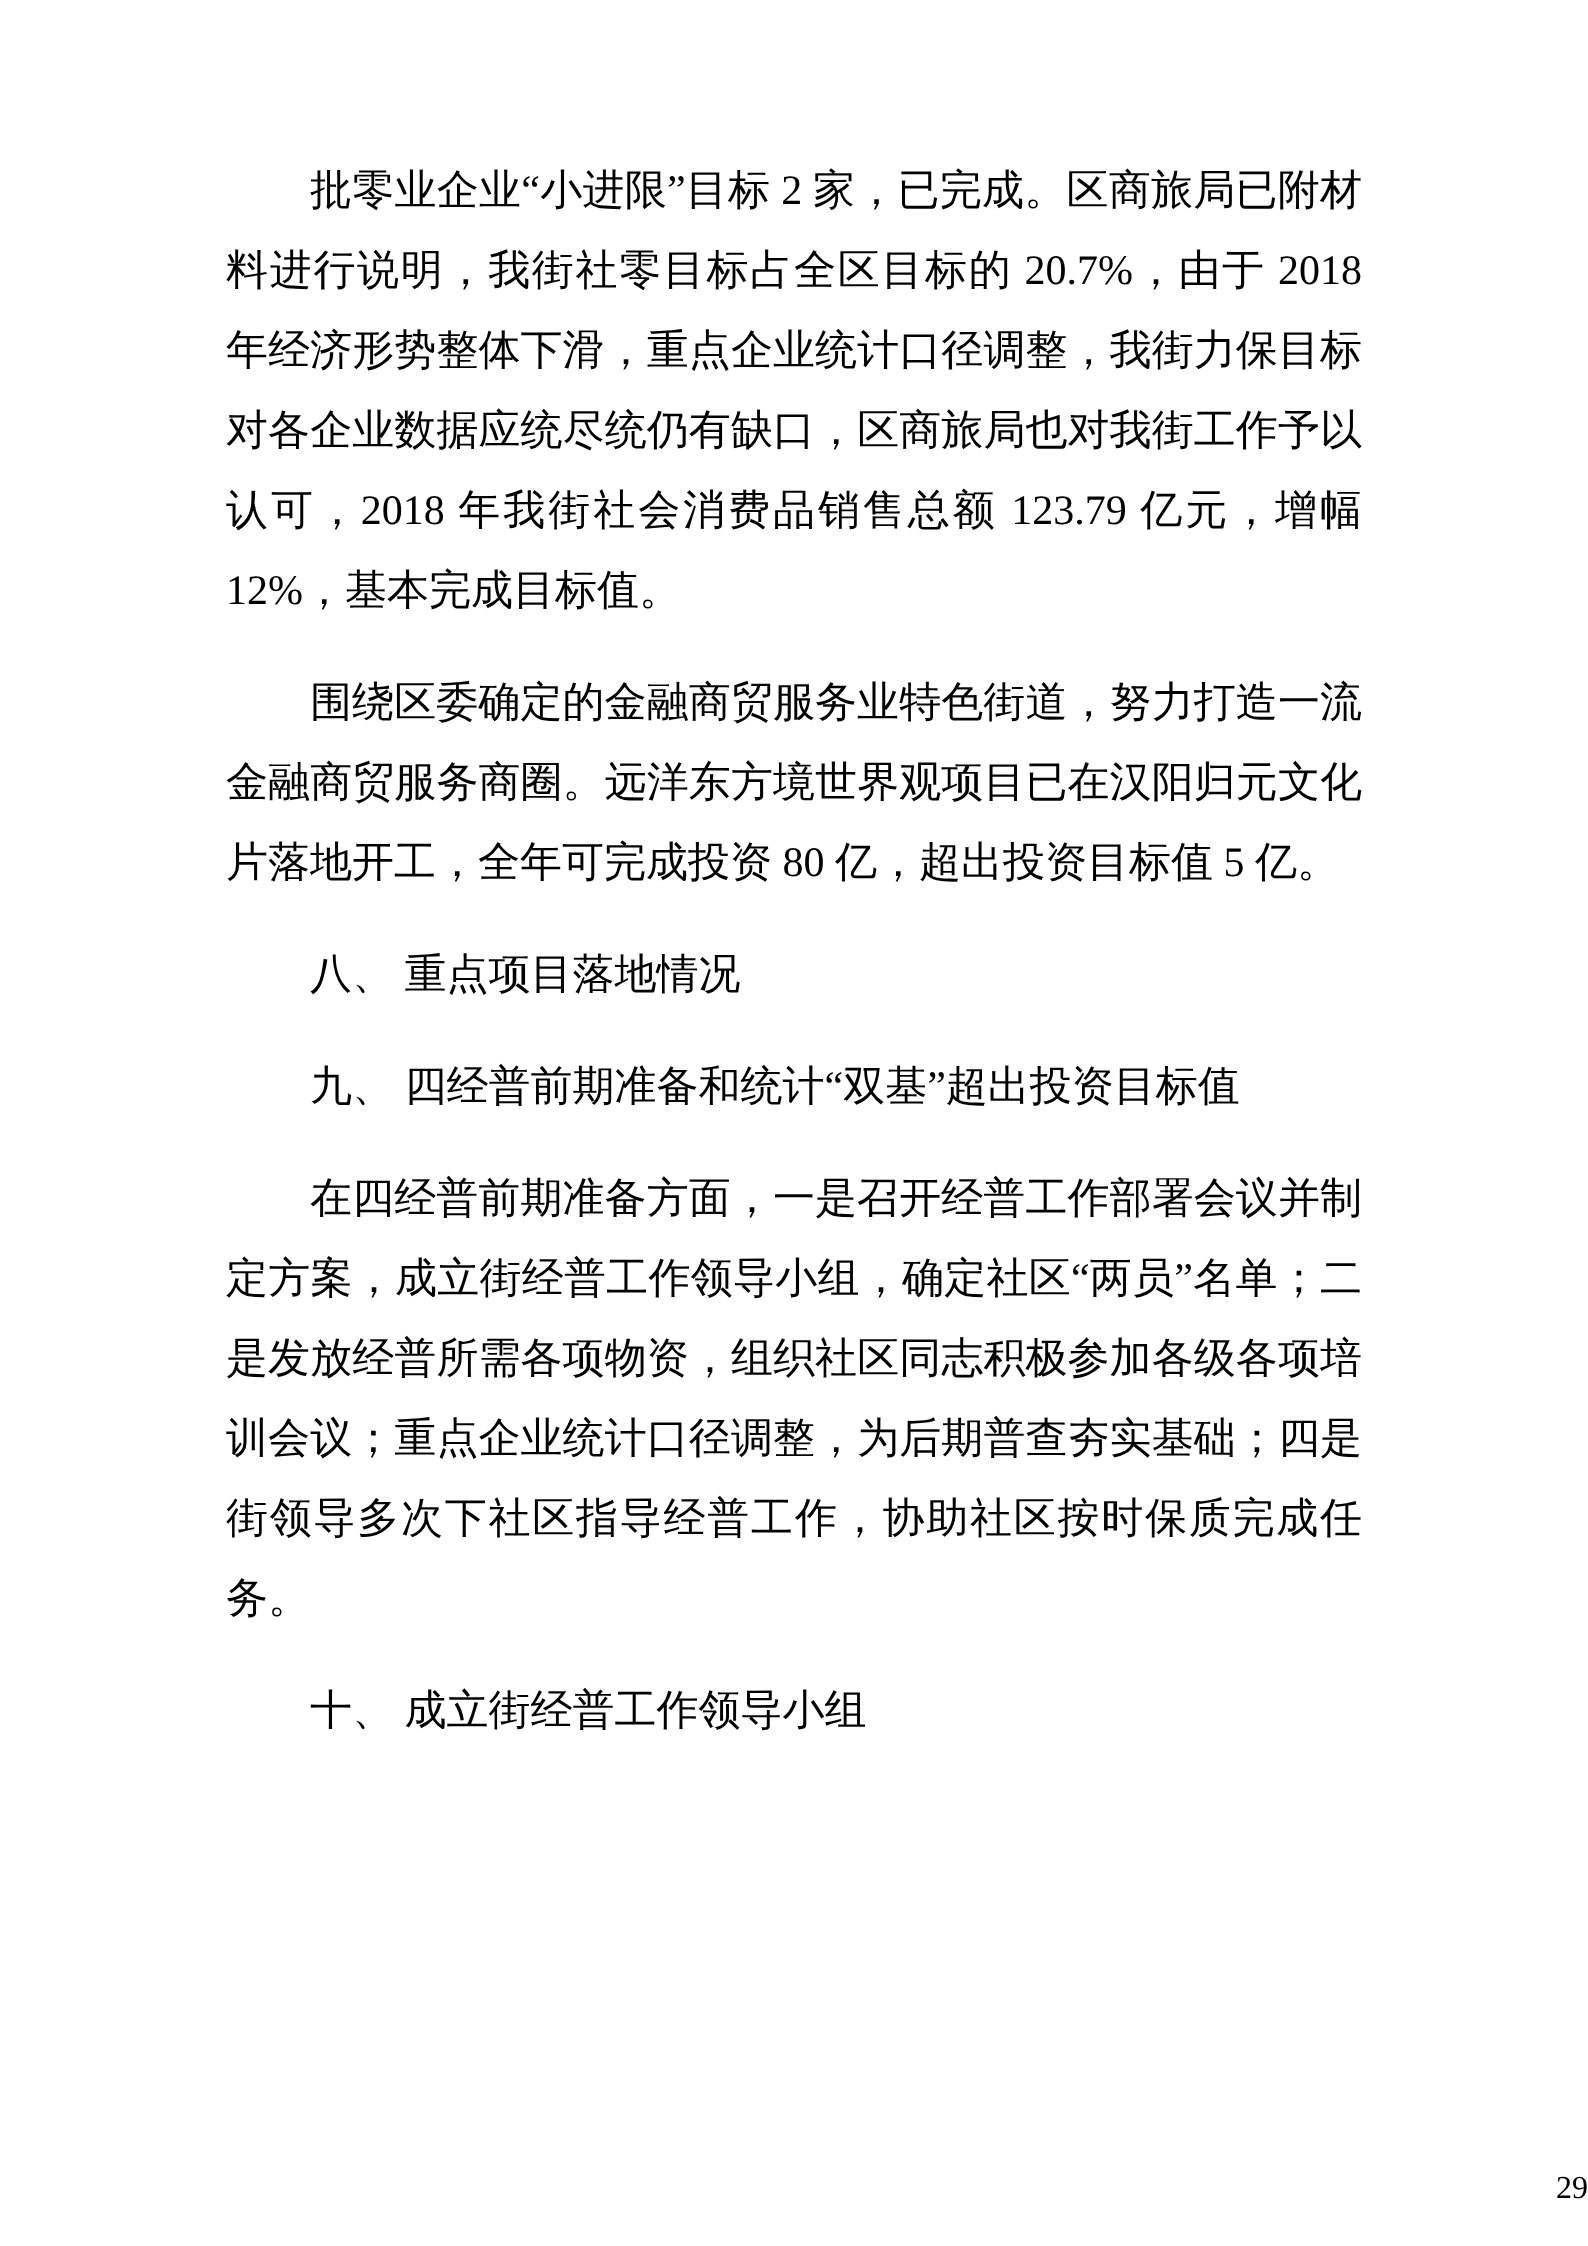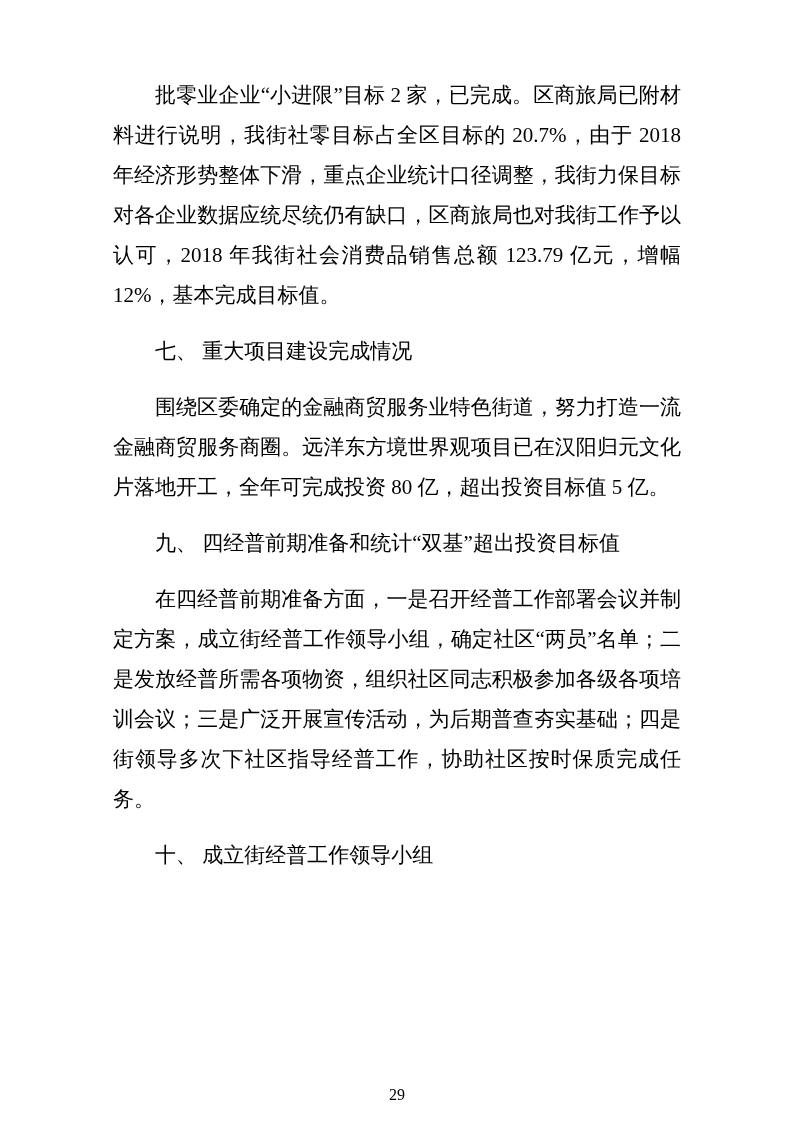--- a/index.html
+++ b/index.html
@@ -34,41 +34,41 @@
   .heading {
     text-indent: 42px;
     font-weight: normal;
     white-space: nowrap;
   }
   .footer {
     position: absolute;
     left: 0;
     right: 0;
     top: 1085px;
-    text-align: center;
+    text-align: right;
     font-size: 16px;
     line-height: 20px;
     font-family: "Liberation Serif", "DejaVu Serif", serif;
     color: #000000;
   }
 </style>
 </head>
 <body>
 
 <div class="page">
 
   <p class="block para">批零业企业“小进限”目标 2 家，已完成。区商旅局已附材料进行说明，我街社零目标占全区目标的 20.7%，由于 2018 年经济形势整体下滑，重点企业统计口径调整，我街力保目标对各企业数据应统尽统仍有缺口，区商旅局也对我街工作予以认可，2018 年我街社会消费品销售总额 123.79 亿元，增幅 12%，基本完成目标值。</p>
 
-  <p class="block heading">七、 重大项目建设完成情况</p>
 
   <p class="block para">围绕区委确定的金融商贸服务业特色街道，努力打造一流金融商贸服务商圈。远洋东方境世界观项目已在汉阳归元文化片落地开工，全年可完成投资 80 亿，超出投资目标值 5 亿。</p>
 
+  <p class="block heading">八、 重点项目落地情况</p>
 
 
   <p class="block heading">九、 四经普前期准备和统计“双基”超出投资目标值</p>
 
-  <p class="block para">在四经普前期准备方面，一是召开经普工作部署会议并制定方案，成立街经普工作领导小组，确定社区“两员”名单；二是发放经普所需各项物资，组织社区同志积极参加各级各项培训会议；三是广泛开展宣传活动，为后期普查夯实基础；四是街领导多次下社区指导经普工作，协助社区按时保质完成任务。</p>
+  <p class="block para">在四经普前期准备方面，一是召开经普工作部署会议并制定方案，成立街经普工作领导小组，确定社区“两员”名单；二是发放经普所需各项物资，组织社区同志积极参加各级各项培训会议；重点企业统计口径调整，为后期普查夯实基础；四是街领导多次下社区指导经普工作，协助社区按时保质完成任务。</p>
 
   <p class="block heading">十、 成立街经普工作领导小组</p>
 
   <div class="footer">29</div>
 
 </div>
 
 </body></html>

